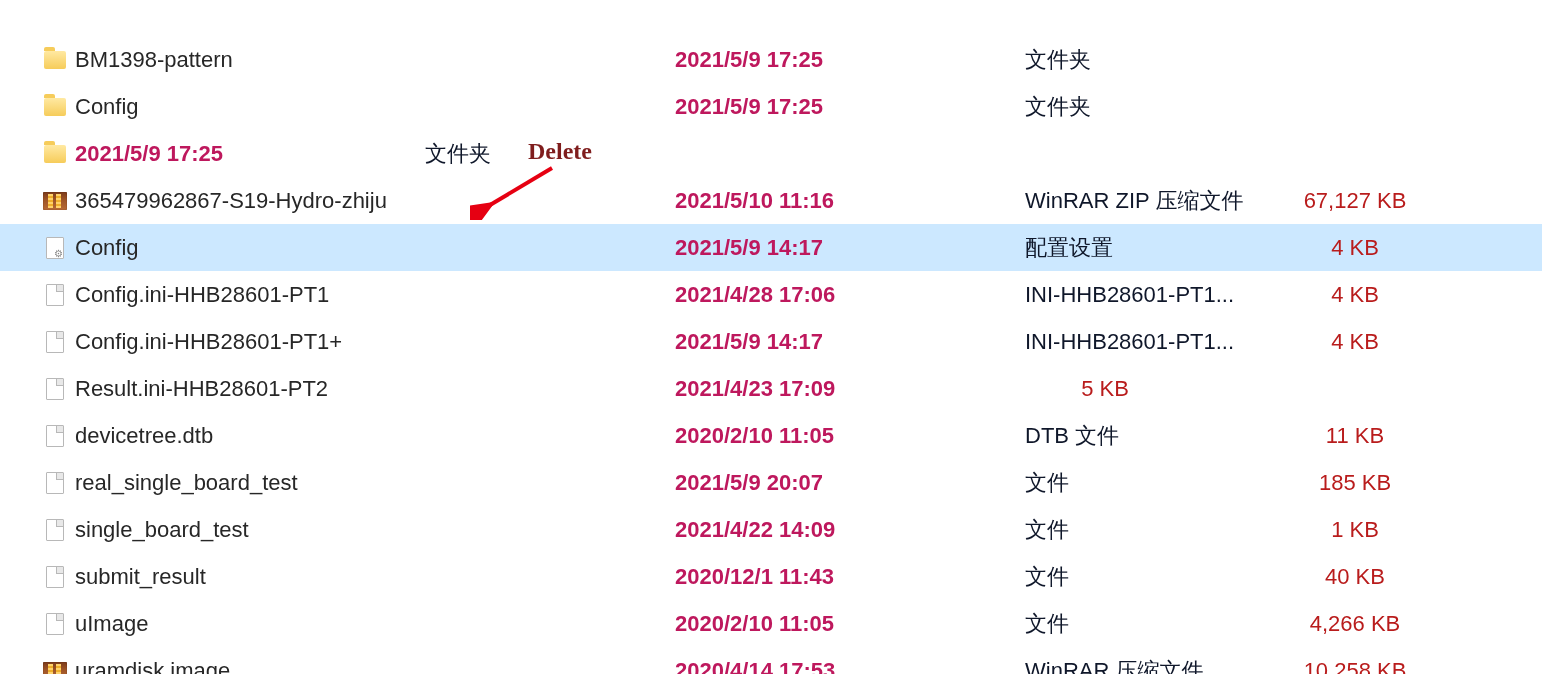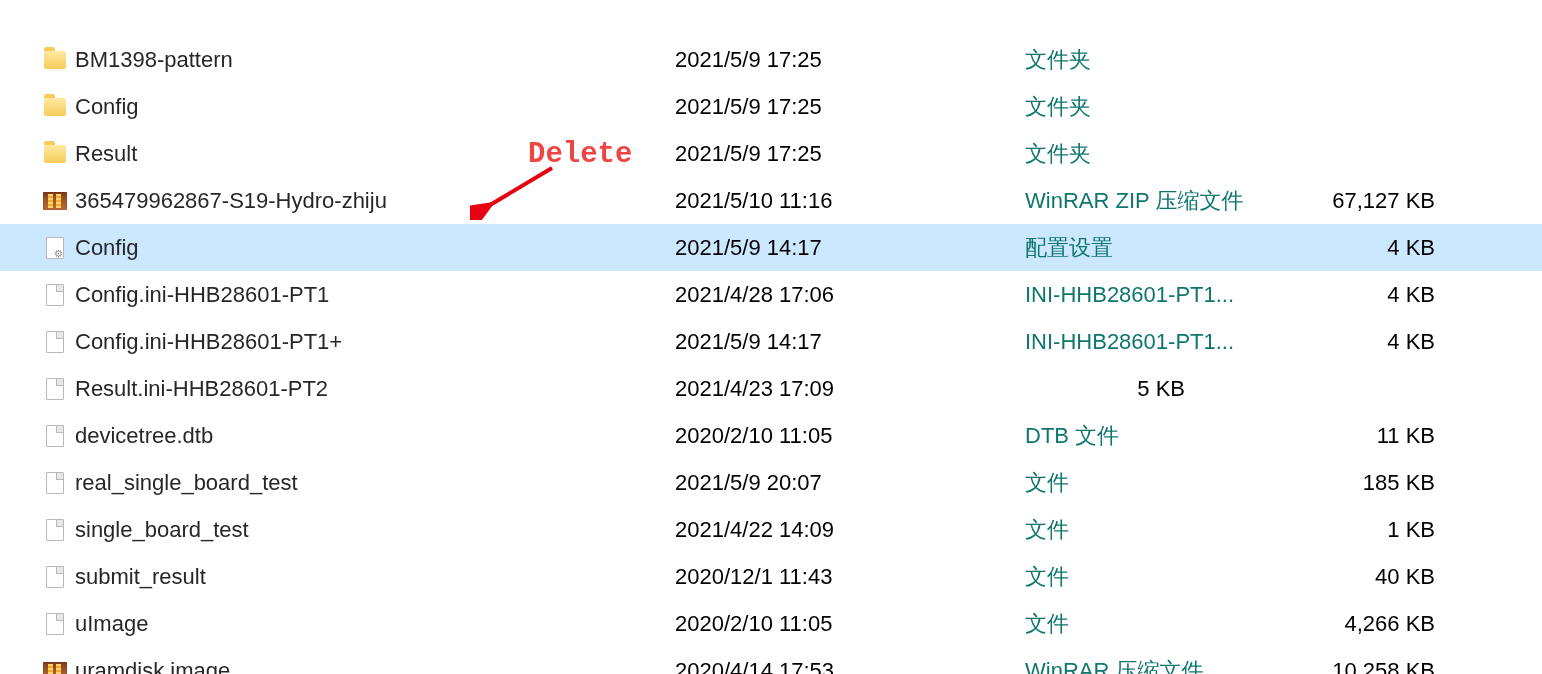--- a/index.html
+++ b/index.html
@@ -33,43 +33,44 @@
     }
     .col-name {
       width: 600px;
       flex-shrink: 0;
       white-space: nowrap;
       overflow: hidden;
     }
     .col-date {
       width: 350px;
       flex-shrink: 0;
-      color: #000000;
+      color: #be185d;
+      font-weight: bold;
     }
     .col-type {
       width: 250px;
       flex-shrink: 0;
-      color: #0f766e;
+      color: #0f172a;
       white-space: nowrap;
       overflow: hidden;
       text-overflow: ellipsis;
     }
     .col-size {
       width: 180px;
       flex-shrink: 0;
-      text-align: right;
-      color: #000000;
+      text-align: center;
+      color: #b91c1c;
       padding-right: 20px;
     }
     .annotation {
       position: absolute;
-      color: #ef4444;
+      color: #7f1d1d;
       font-weight: bold;
-      font-size: 29px;
-      font-family: Liberation Mono, monospace;
+      font-size: 24px;
+      font-family: Liberation Serif, serif;
       pointer-events: none;
     }
     .arrow {
       position: absolute;
       pointer-events: none;
     }
     
     .icon-folder {
       width: 22px; height: 18px;
       background: linear-gradient(#ffe9a2, #f6cc5a);
@@ -155,21 +156,20 @@
       </div>
       <div class="col-name">Config</div>
       <div class="col-date">2021/5/9 17:25</div>
       <div class="col-type">文件夹</div>
       <div class="col-size"></div>
     </div>
     <div class="row">
       <div class="col-icon">
         <div class="icon-folder"></div>
       </div>
-      <div class="col-name">Result</div>
       <div class="col-date">2021/5/9 17:25</div>
       <div class="col-type">文件夹</div>
       <div class="col-size"></div>
     </div>
     <div class="row">
       <div class="col-icon">
         <div class="icon-archive"></div>
       </div>
       <div class="col-name">365479962867-S19-Hydro-zhiju</div>
       <div class="col-date">2021/5/10 11:16</div>

